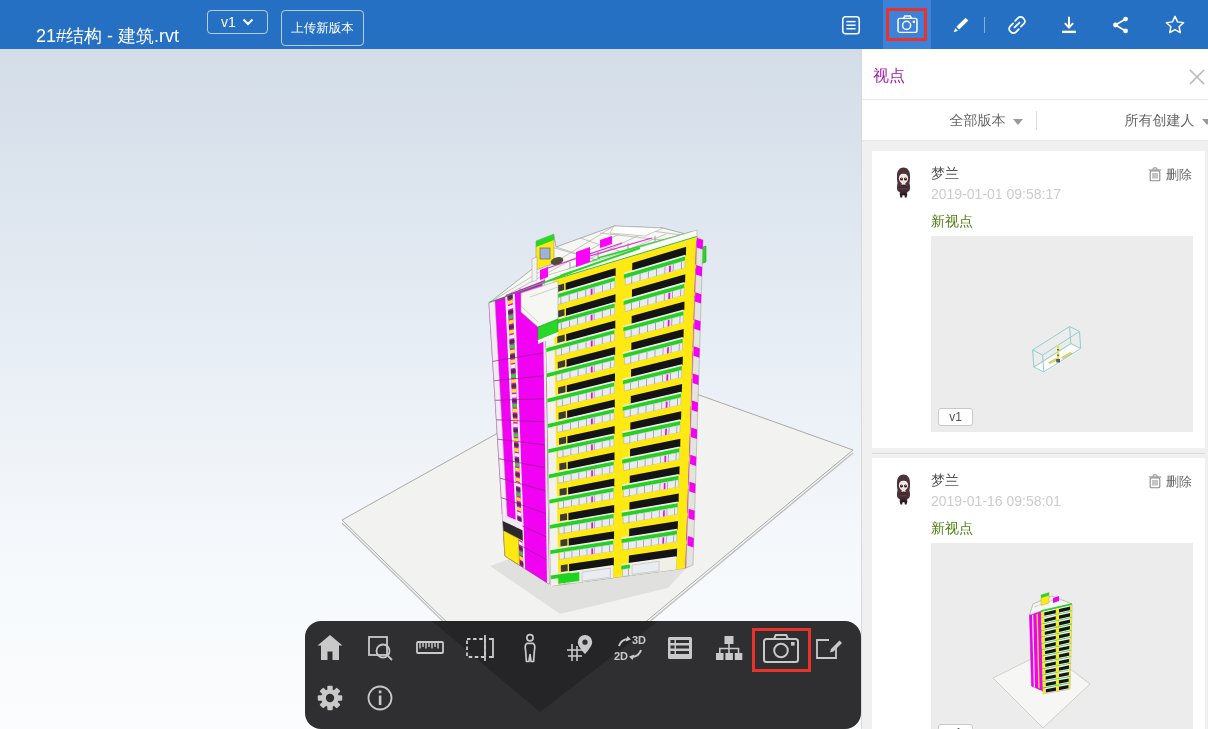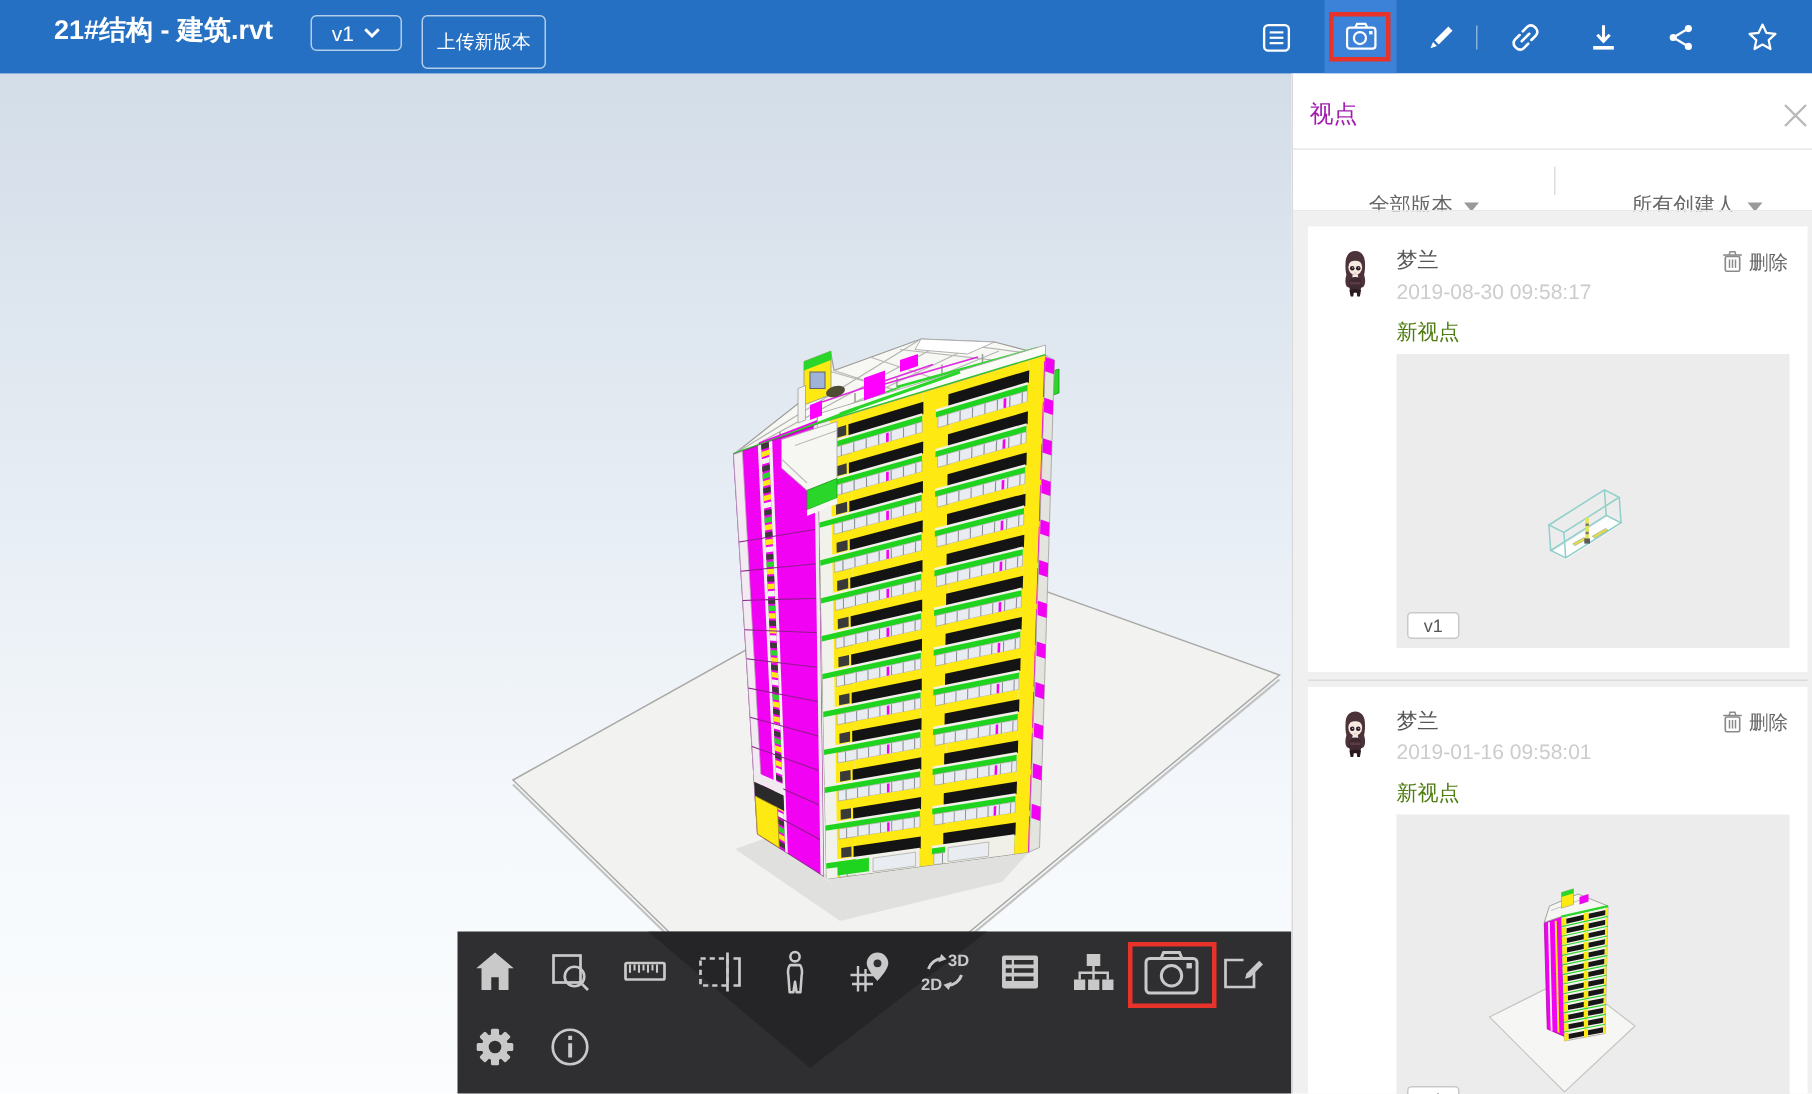--- a/index.html
+++ b/index.html
@@ -1,31 +1,31 @@
 <!DOCTYPE html>
 <html><head><meta charset="utf-8">
 <style>
 * { margin:0; padding:0; box-sizing:border-box; }
 html,body { width:1208px; height:729px; overflow:hidden; font-family:"Liberation Sans", sans-serif; }
 .topbar { position:absolute; left:0; top:0; width:1208px; height:49px; background:#2570c2; }
-.title { position:absolute; left:36px; top:8px; color:#fff; font-size:18px; font-weight:bold; letter-spacing:0px; }
+.title { position:absolute; left:36px; top:24px; color:#fff; font-size:18px; font-weight:normal; letter-spacing:0px; }
 .vbtn { position:absolute; left:207px; top:10px; width:61px; height:24px; border:1px solid rgba(255,255,255,.65); border-radius:4px; color:#fff; font-size:14px; display:flex; align-items:center; justify-content:center; gap:6px; }
 .upbtn { position:absolute; left:281px; top:10px; width:83px; height:36px; border:1px solid rgba(255,255,255,.65); border-radius:4px; color:#fff; font-size:12.5px; display:flex; align-items:center; justify-content:center; }
 .tico { position:absolute; top:0; width:48px; height:49px; display:flex; align-items:center; justify-content:center; }
 .camtile { position:absolute; left:883px; top:0; width:48px; height:49px; background:#3c82d9; }
 .redbox { position:absolute; border:3px solid #e8332a; }
 .sep { position:absolute; left:984px; top:17px; width:1px; height:16px; background:rgba(255,255,255,.45); }
 .viewer { position:absolute; left:0; top:49px; width:861px; height:680px; background:linear-gradient(#d3dde8 0%, #e8eef5 45%, #f6f9fc 75%, #fafcfd 100%); }
-.toolbar { position:absolute; left:305px; top:572px; width:556px; height:108px; background:#2f2f31; }
+.toolbar { position:absolute; left:305px; top:572px; width:556px; height:108px; background:#2f2f31;border-radius:16px; }
 .panel { position:absolute; left:861px; top:49px; width:347px; height:680px; background:#fff; border-left:1px solid #d9d9d9; }
 .ptitle { position:absolute; left:11px; top:17px; font-size:16px; color:#a21caf; }
 .pclose { position:absolute; left:327px; top:20px; }
 .div1 { position:absolute; left:0; top:50px; width:347px; height:1px; background:#e8e8e8; }
 .filters { position:absolute; left:0; top:51px; width:347px; height:41px; }
-.fcell { position:absolute; top:16px; height:41px; display:flex; align-items:center; justify-content:center; font-size:14px; color:#666; gap:7px; }
+.fcell { position:absolute; top:0; height:41px; display:flex; align-items:center; justify-content:center; font-size:14px; color:#666; gap:7px;margin-left:37px; }
 .tri { width:0; height:0; border-left:5px solid transparent; border-right:5px solid transparent; border-top:6px solid #9a9a9a; margin-top:2px; }
 .fdiv { position:absolute; left:174px; top:11px; width:1px; height:19px; background:#ddd; }
 .content { position:absolute; left:0; top:92px; width:347px; height:588px; background:#f0f0f0; }
 .card { position:absolute; left:10px; width:333px; background:#fff; }
 .card1 { top:10px; height:297px; }
 .card2 { top:317px; height:271px; }
 .cname { position:absolute; left:59px; top:14px; font-size:14px; color:#555; }
 .ctime { position:absolute; left:59px; top:35px; font-size:14px; color:#ccc; }
 .clabel { position:absolute; left:59px; top:62px; font-size:14px; color:#4d7c0f; }
 .cdel { position:absolute; left:294px; top:15px; font-size:13px; color:#666;font-family:Liberation Mono, monospace; }
@@ -724,21 +724,21 @@
 <circle cx="6.8" cy="11.5" r="0.4" fill="#fff"></circle>
 <circle cx="10.8" cy="11.5" r="0.4" fill="#fff"></circle>
 <path d="M7.8 14.9 C8.2 15.3 8.8 15.3 9.2 14.9" stroke="#c98" stroke-width="0.5" fill="none"></path>
 <path d="M6.8 16 L10.2 16 L10.6 18.6 L6.4 18.6 Z" fill="#f6e9e2"></path>
 <path d="M5.4 18.2 C4.4 19.2 4 21.8 4.3 24.2 L5.2 26.8 L11.8 26.8 L12.7 24.2 C13 21.8 12.6 19.2 11.6 18.2 C9.6 17.4 7.4 17.4 5.4 18.2 Z" fill="#402a31"></path>
 <path d="M4.9 21 L12.1 21 L11.7 22.6 L5.3 22.6 Z" fill="#5c3b44"></path>
 <path d="M4.6 26.4 L8.5 25.6 L12.4 26.4 L11.6 30.6 L9.8 30.6 L9.5 28.2 L7.5 28.2 L7.2 30.6 L5.4 30.6 Z" fill="#2b1a20"></path>
 </svg>
         </div>
       <div class="cname">梦兰</div>
-      <div class="ctime">2019-08-30 09:58:17</div>
+      <div class="ctime">2019-01-01 09:58:17</div>
       <div class="cdel">删除</div>
       <div style="position:absolute;left:276px;top:16px">
           <svg width="14" height="15" viewBox="0 0 14 15">
 <rect x="2.2" y="4" width="9.6" height="9.8" rx="1" fill="none" stroke="#8a8a8a" stroke-width="1.1"></rect>
 <line x1="0.8" y1="3" x2="13.2" y2="3" stroke="#8a8a8a" stroke-width="1.1"></line>
 <path d="M4.8 2.8 L5.4 0.9 L8.6 0.9 L9.2 2.8" fill="none" stroke="#8a8a8a" stroke-width="1"></path>
 <line x1="5" y1="6" x2="5" y2="11.6" stroke="#8a8a8a" stroke-width="1"></line>
 <line x1="7" y1="6" x2="7" y2="11.6" stroke="#8a8a8a" stroke-width="1"></line>
 <line x1="9" y1="6" x2="9" y2="11.6" stroke="#8a8a8a" stroke-width="1"></line>
 </svg>

